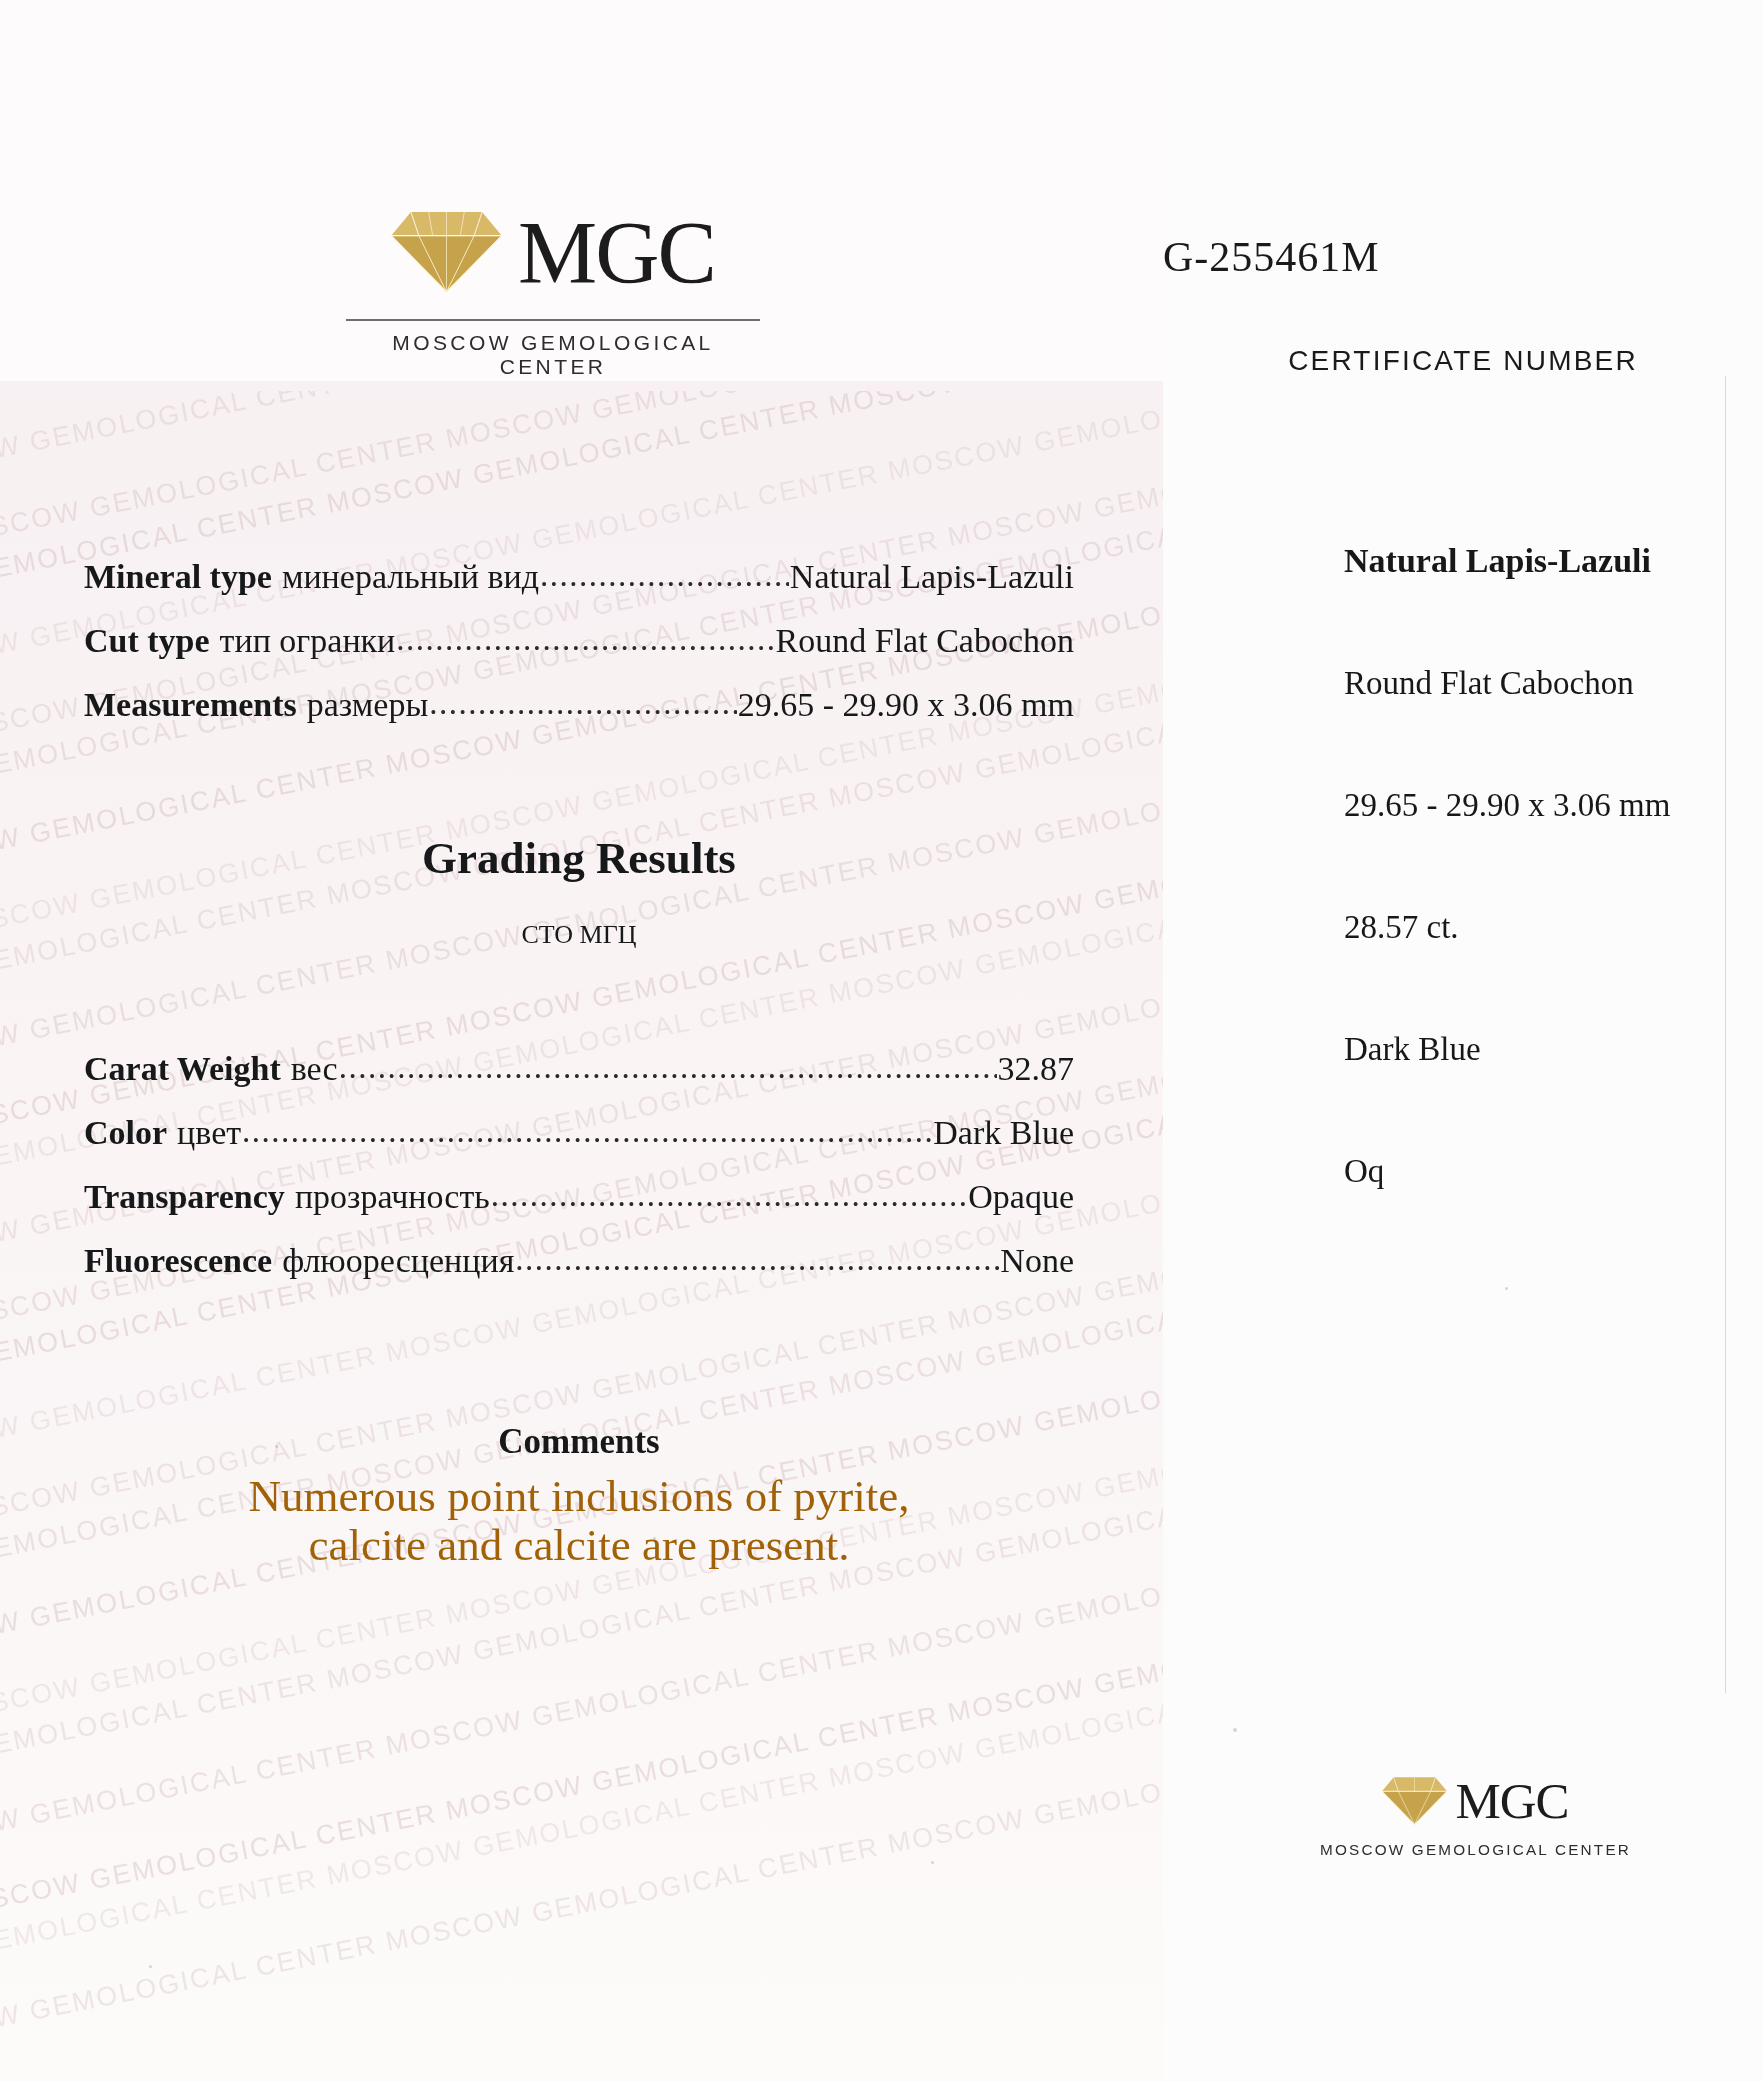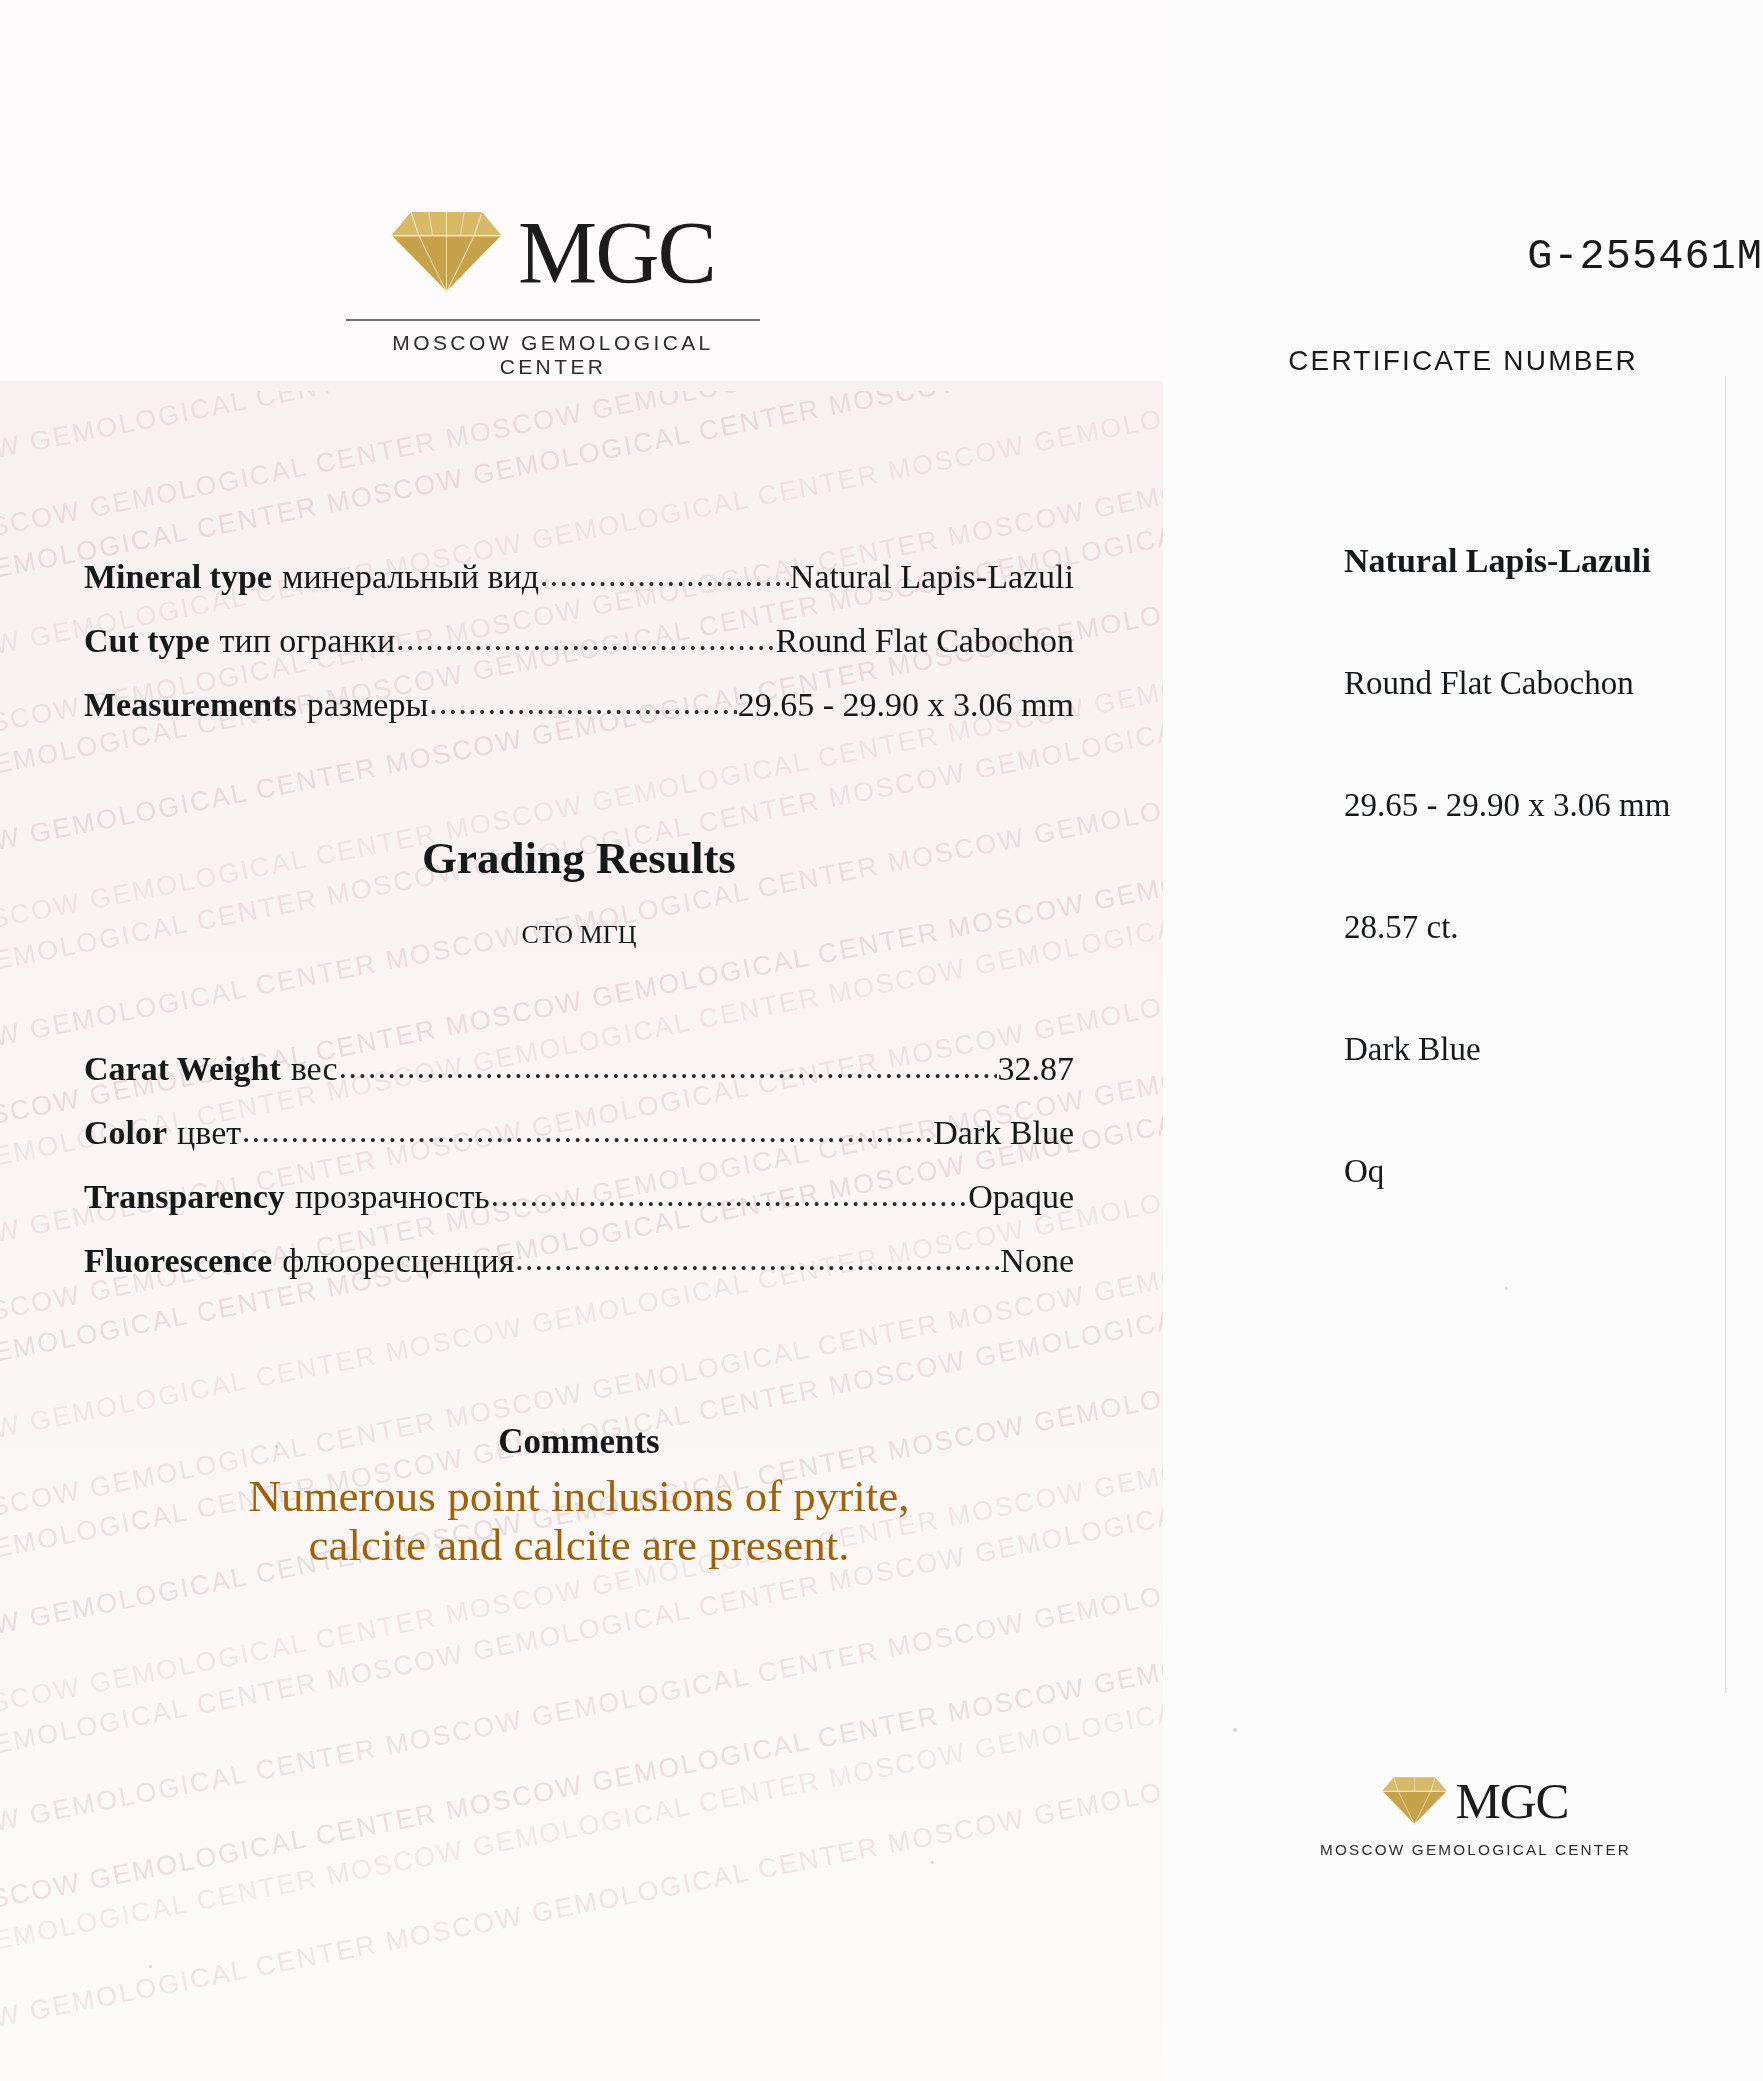--- a/index.html
+++ b/index.html
@@ -104,22 +104,22 @@
     font-size: 21px;
     letter-spacing: 3.4px;
     color: #2d2d2d;
   }
 
   .cert-num {
     position: absolute;
     left: 1163px;
     top: 233px;
     width: 600px;
-    text-align: right;
-    font-family: Liberation Mono, monospace;
+    text-align: left;
+    font-family: Liberation Serif, serif;
     font-size: 42px;
     letter-spacing: 1px;
     color: #1a1a1a;
   }
   .cert-num-label {
     position: absolute;
     left: 1163px;
     top: 345px;
     width: 600px;
     text-align: center;

